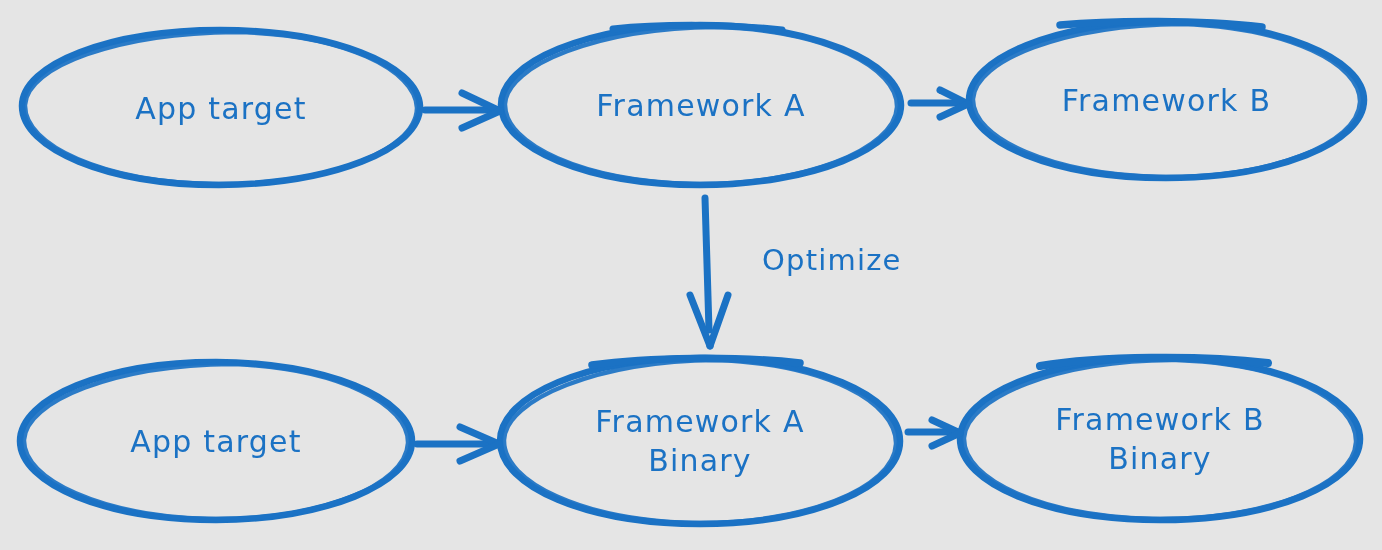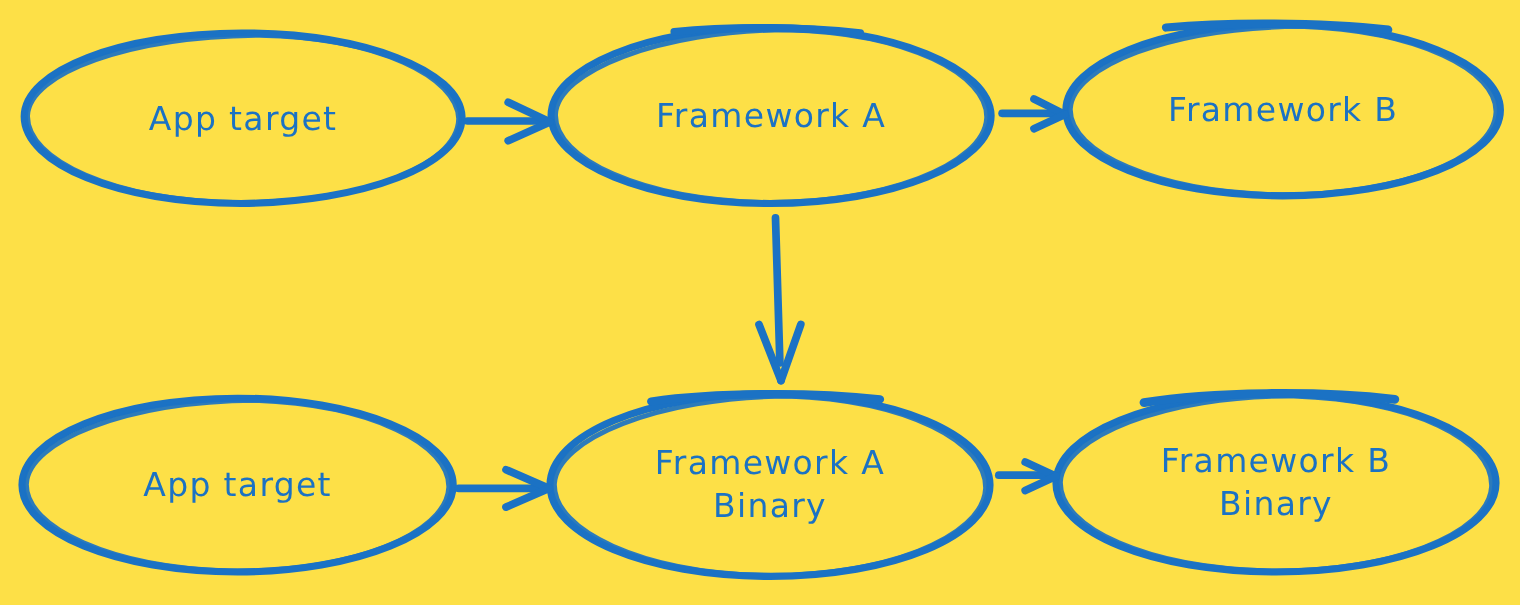--- a/index.html
+++ b/index.html
@@ -4,21 +4,21 @@
 <style>
   html, body {
     margin: 0;
     padding: 0;
     background: #000000;
   }
   #canvas {
     position: relative;
     width: 1382px;
     height: 550px;
-    background: #fde047;
+    background: #e5e5e5;
     overflow: hidden;
   }
   svg.diagram {
     position: absolute;
     left: 0;
     top: 0;
     width: 1382px;
     height: 550px;
     display: block;
   }
@@ -185,14 +185,15 @@
   <div class="node-label" style="left:500px; top:358px; width:400px; height:166px;">
     <span>Framework A</span>
     <span>Binary</span>
   </div>
 
   <div class="node-label" style="left:960px; top:358px; width:400px; height:162px;">
     <span>Framework B</span>
     <span>Binary</span>
   </div>
 
+  <div class="edge-label" style="left:762px; top:243px;">Optimize</div>
 
 </div>
 
 </body></html>

